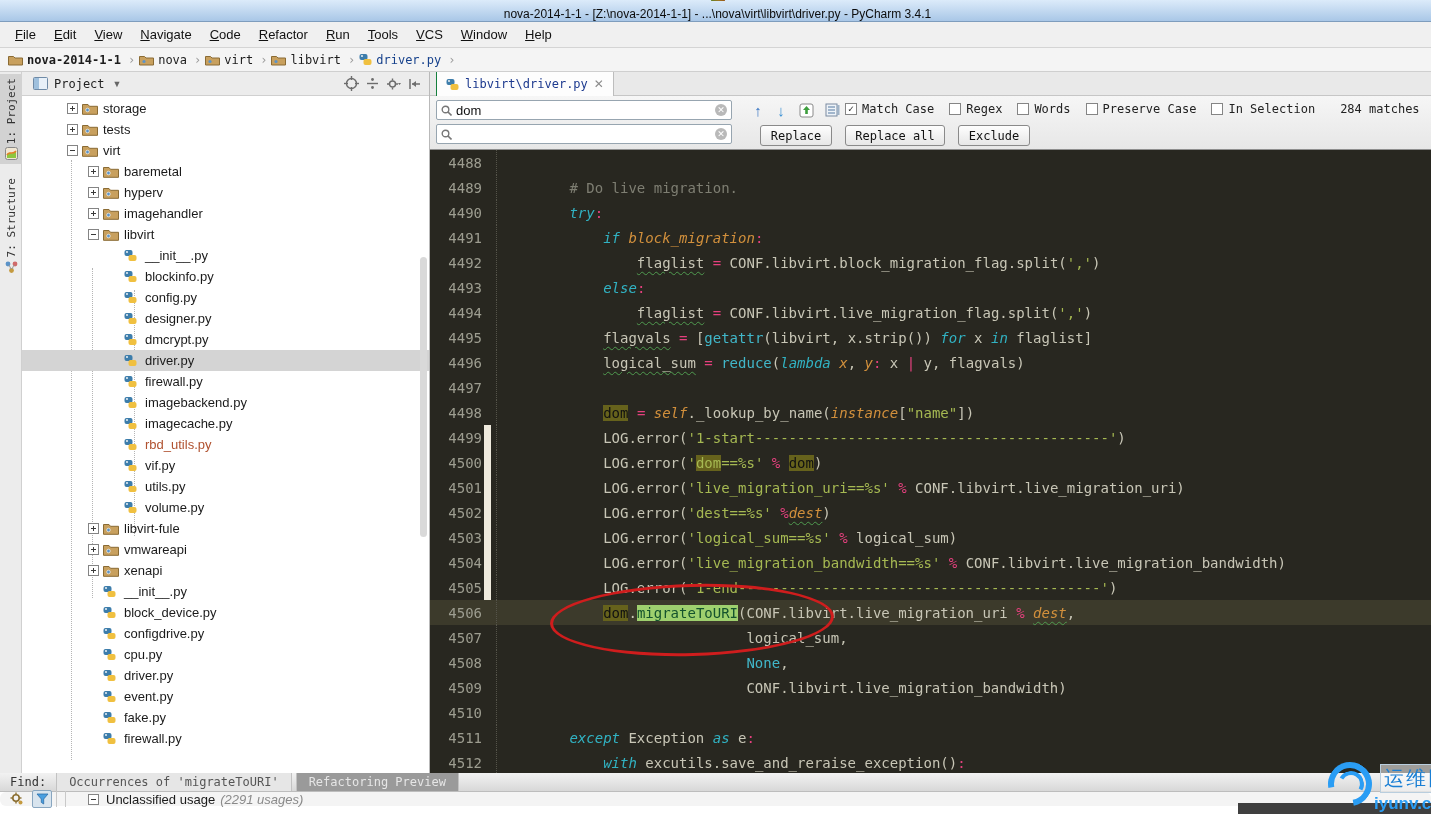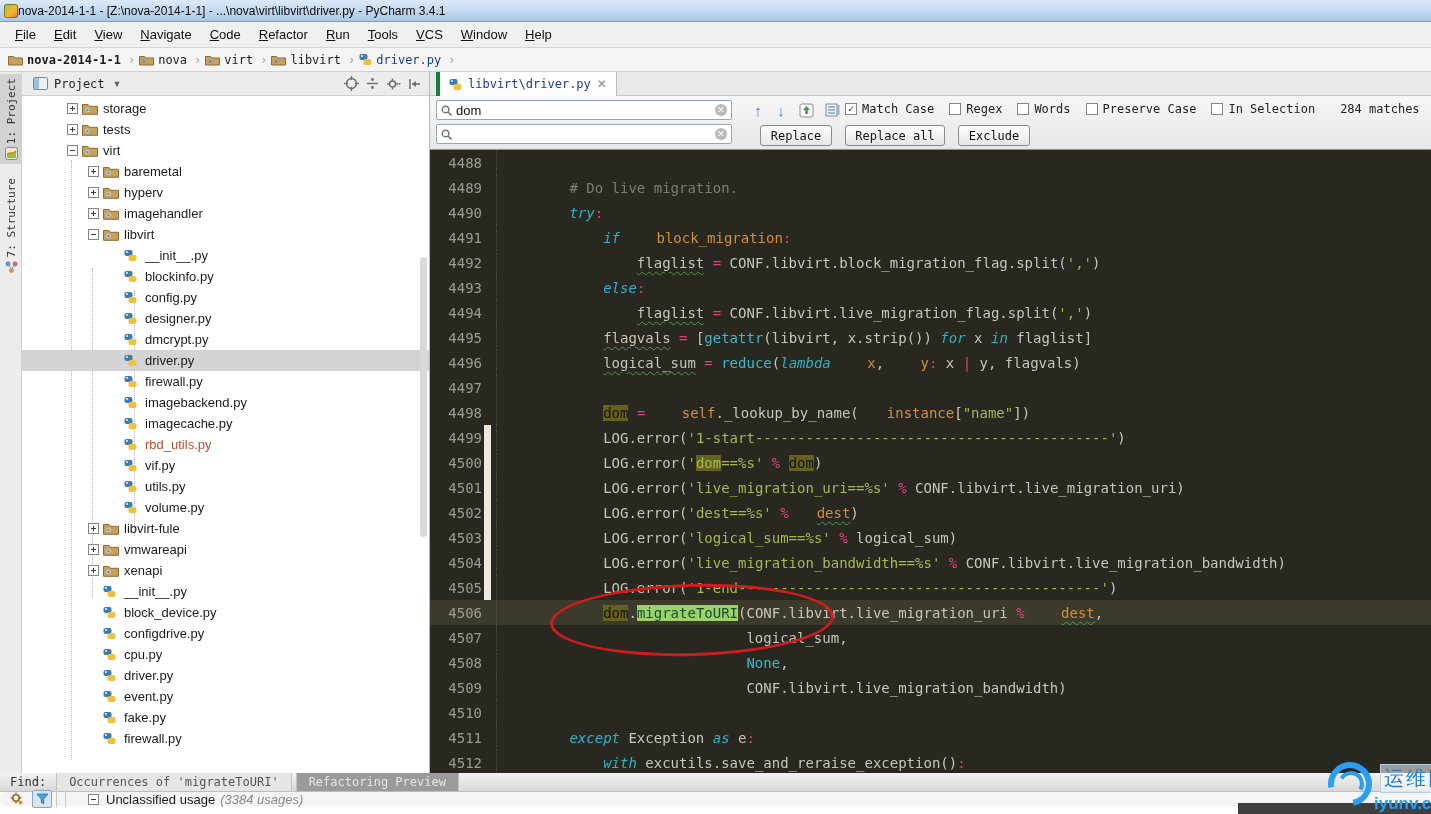--- a/index.html
+++ b/index.html
@@ -2,21 +2,21 @@
 <html><head>
 <meta charset="utf-8">
 <style>
   html,body{margin:0;padding:0;background:#888;}
   #app{position:relative;width:1431px;height:814px;background:#fff;overflow:hidden;
        font-family:"Liberation Sans",sans-serif;font-size:13px;color:#111;}
   .abs{position:absolute;}
   
   #titlebar{left:0;top:0;width:1431px;height:22px;
     background:linear-gradient(#dcebfa,#a9c7e7);border-bottom:1px solid #7f9dbd;
-    display:flex;align-items:center;padding-left:4px;box-sizing:border-box;}
+    display:flex;align-items:center;gap:6px;padding-left:4px;box-sizing:border-box;flex-direction:column;}
   #titlebar .ttl{font-size:12px;color:#0c0c0c;white-space:nowrap;}
   .pcicon{width:14px;height:14px;border-radius:3px;
     background:linear-gradient(135deg,#8dc63f 0%,#f7b733 55%,#e57e25 100%);
     box-shadow:inset 0 0 0 1px rgba(0,0,0,.35);}
   
   #menubar{left:0;top:22px;width:1431px;height:26px;background:#f0f0f0;
     border-bottom:1px solid #d4d4d4;display:flex;align-items:center;padding-left:6px;box-sizing:border-box;}
   .mi{display:inline-block;padding:3px 9px;color:#111;}
   .mi::first-letter{text-decoration:underline;}
   
@@ -52,21 +52,21 @@
   .tsp{width:15px;flex:none;}
   .ticon{width:16px;height:14px;flex:none;margin-right:5px;}
   .tlabel{font-size:13px;color:#1b1b1b;}
   .trow.newfile .tlabel{color:#b0512f;}
   .guide{position:absolute;border-left:1px dotted #b5b5b5;width:0;}
   #projscroll{position:absolute;right:2px;top:185px;width:7px;height:280px;background:#d9d9d9;border-radius:4px;}
   
   #editor{left:430px;top:72px;width:1001px;height:701px;background:#282720;}
   #tabbar{position:absolute;left:0;top:0;width:100%;height:24px;background:#e9e9e9;
     border-bottom:1px solid #c6c6c6;box-sizing:border-box;display:flex;}
-  .etab{height:24px;background:#fdfdfd;border-right:1px solid #bdbdbd;border-left:4px solid #15803d;
+  .etab{height:24px;background:#fdfdfd;border-right:1px solid #bdbdbd;border-left:1px solid #15803d;
     display:flex;align-items:center;gap:6px;padding:0 9px;margin-left:6px;box-sizing:border-box;}
   .etab .etlbl{font-family:"DejaVu Sans Mono",monospace;font-size:12px;color:#1d3a8f;}
   .etab .close{color:#8a8a8a;font-size:12px;line-height:1;}
   
   #findbar{position:absolute;left:0;top:24px;width:100%;height:54px;
     background:linear-gradient(#f6f6f6,#e7e7e7);border-bottom:1px solid #8f8f8f;box-sizing:border-box;}
   .ffield{position:absolute;left:6px;width:296px;height:20px;background:#fff;border:1px solid #97a5b0;
     border-radius:2px;display:flex;align-items:center;padding:0 4px;box-sizing:border-box;gap:4px;}
   .ffield .fval{flex:1;font-family:"Liberation Sans",sans-serif;font-size:13px;color:#111;}
   .mag{width:11px;height:11px;flex:none;}
@@ -86,21 +86,21 @@
     font-family:"DejaVu Sans Mono",monospace;font-size:12px;color:#111;box-sizing:border-box;}
   
   #codebody{position:absolute;left:0;top:78px;width:100%;height:623px;overflow:hidden;
     font-family:"DejaVu Sans Mono",monospace;font-size:14px;}
   .crow{height:25px;display:flex;align-items:center;white-space:pre;}
   .crow.cur{background:#3c3a2b;}
   .gut{width:67px;flex:none;text-align:right;padding-right:14px;box-sizing:border-box;
     color:#9d9d90;border-right:1px dotted #55544a;align-self:stretch;display:flex;align-items:center;justify-content:flex-end;}
   .codetxt{padding-left:5px;}
   .tok-t{color:#c8c6b6;} .tok-c{color:#7e7e72;}
-  .tok-k{color:#31b2c2;font-style:italic;} .tok-o{color:#d2903c;margin-left:28px;}
+  .tok-k{color:#31b2c2;font-style:italic;} .tok-o{color:#d2903c;font-style:italic;}
   .tok-p{color:#e5407e;} .tok-s{color:#a6b952;} .tok-f{color:#41b7c9;}
   .tok-hl{background:#66621c;} .tok-sel{background:#9ed06e;color:#14532d;}
   .tok-w{text-decoration:underline wavy #4f9b4f 1px;text-underline-offset:3px;}
   #changebar{position:absolute;left:54px;top:275px;width:7px;height:175px;background:#efeadd;}
   #ellipse{position:absolute;left:120px;top:434px;width:278px;height:66px;border:3px solid #cf1d1d;
     border-radius:50%;transform:rotate(-1.5deg);}
   
   #bottombar{left:0;top:773px;width:1431px;height:41px;background:#fff;}
   #btabs{position:absolute;left:0;top:0;width:100%;height:19px;
     background:linear-gradient(#f2f2f2,#d8d8d8);border-bottom:1px solid #bdbdbd;box-sizing:border-box;
@@ -757,21 +757,21 @@
       <span class="bicon toggled">
         <svg width="13" height="12">
             <path d="M1 1 h11 l-4.3 5 v5 l-2.4 -1.6 v-3.4 z" fill="#4a9fe0" stroke="#2f6ea8" stroke-width="0.8"></path>
           </svg>
       </span>
       <span class="bsep"></span>
       <span class="bsep"></span>
       <div id="usage">
         <span class="tbox"></span>
         <span class="ulbl">Unclassified usage</span>
-        <span class="ucnt">(3384 usages)</span>
+        <span class="ucnt">(2291 usages)</span>
       </div>
     </div>
   </div>
 
   <div id="wm-strip" class="abs"></div>
   <div id="wm" class="abs">
     <span class="wm-ring"></span>
     <span class="wm-ring2"></span>
     <span class="wm-t1">运维网</span>
     <span class="wm-t2">iyunv.com</span>

